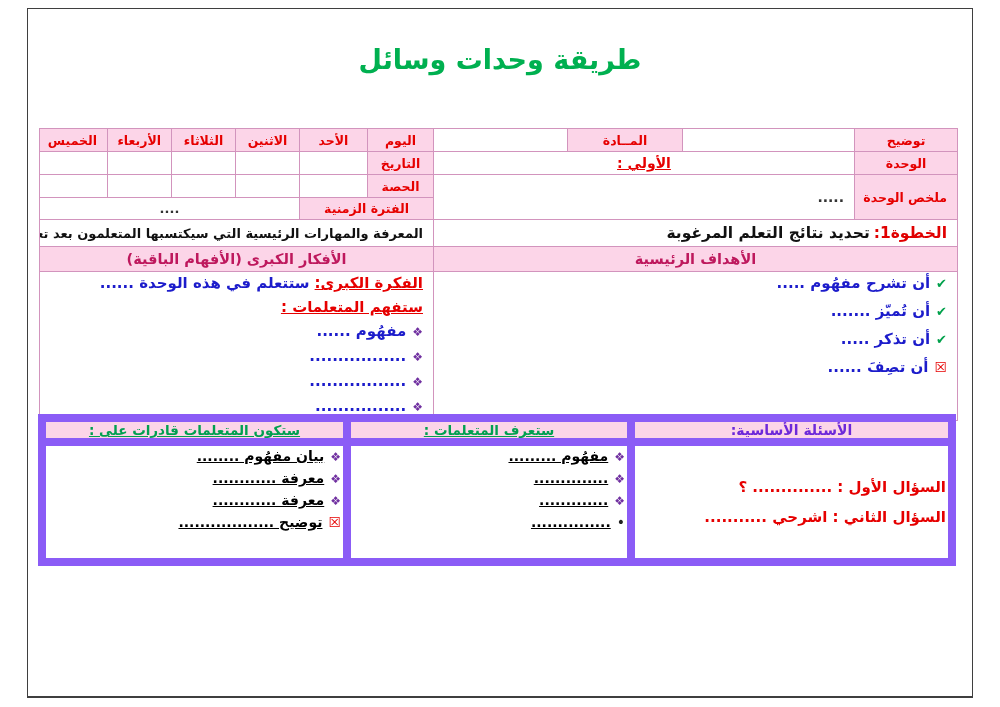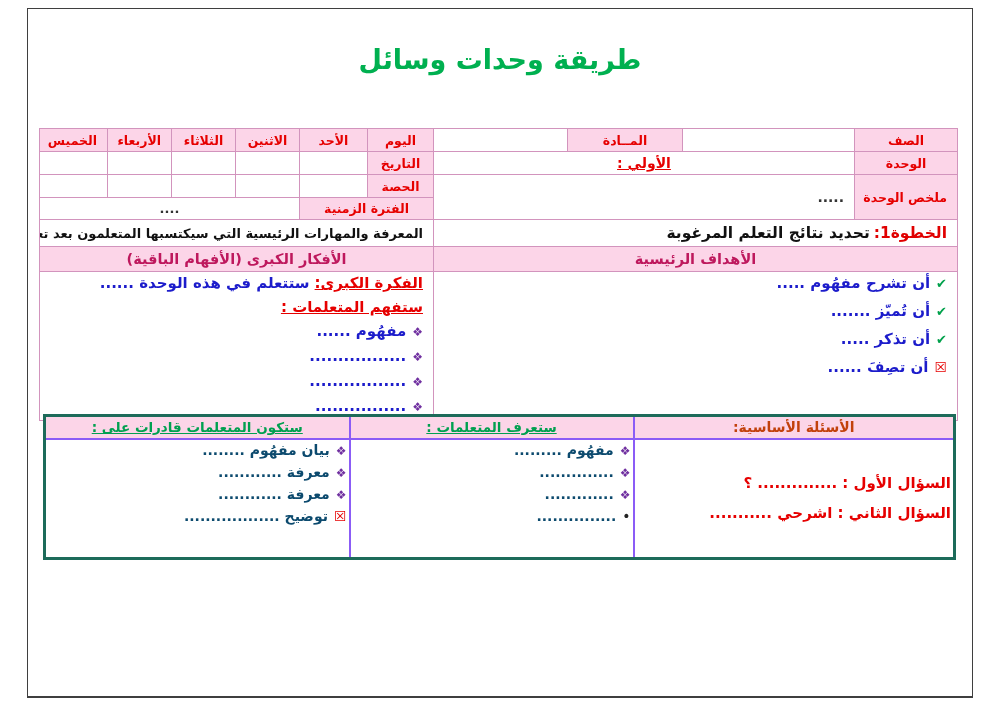--- a/index.html
+++ b/index.html
@@ -30,28 +30,28 @@
   .xbox{color:#e60000;font-size:14px;}
   .diamond{color:#7030a0;font-size:12px;}
   .dotmk{color:#222;font-size:14px;}
   .blue{color:#1c1ccb;font-weight:700;font-size:15px;}
   .red{color:#e60000;font-weight:700;}
   .u{text-decoration:underline;}
   .idea-cell{vertical-align:top;text-align:right;padding:8px 8px 0 0;}
   .idea-cell .line{margin-bottom:2px;line-height:21px;}
   .idea-lead{font-size:15px;margin-left:5px;}
   .bottom-table{position:absolute;top:414px;right:44px;width:913px;border:3px solid #1d6b5a;}
-  .bottom-table td{border:2px solid #8b5cf6;overflow:hidden;padding:0 2px;margin-left:40px;}
-  .q-hdr{color:#c2410c;font-weight:700;font-size:14px;text-align:center;}
+  .bottom-table td{border:8px solid #8b5cf6;overflow:hidden;padding:0 2px;margin-left:40px;}
+  .q-hdr{color:#6d28d9;font-weight:700;font-size:14px;text-align:center;}
   .g-hdr{color:#00a050;font-weight:700;font-size:13.5px;text-align:center;text-decoration:underline;}
   .q-cell{vertical-align:middle;text-align:right;padding-right:12px;color:#e60000;font-weight:700;font-size:15px;}
   .q-cell .line{line-height:30px;margin-bottom:0;padding-left:38px;}
   .k-cell,.a-cell{vertical-align:top;text-align:right;padding:6px 10px 0 0;}
   .k-cell .line,.a-cell .line{line-height:20px;margin-bottom:1px;}
-  .item-blue{color:#0c4a6e;font-weight:700;font-size:14px;}
+  .item-blue{color:#000000;font-weight:700;font-size:14px;text-decoration:underline;}
 </style>
 </head>
 <body>
 
 <div class="page">
   <div class="frame"></div>
 
   <div class="doc-title">طريقة وحدات وسائل</div>
 
   <table class="top-table" dir="rtl">
@@ -62,21 +62,21 @@
         <col style="width:134px">
       <col style="width:66px">
         <col style="width:68px">
         <col style="width:64px">
         <col style="width:64px">
       <col style="width:64px">
         <col style="width:68px">
     </colgroup>
     <tbody>
         <tr style="height:23px">
-      <td class="pink lbl">الصف</td>
+      <td class="pink lbl">توضيح</td>
       <td class="fill"></td>
       <td class="pink lbl">المــادة</td>
       <td class="fill"></td>
       <td class="pink lbl">اليوم</td>
       <td class="pink lbl">الأحد</td>
       <td class="pink lbl">الاثنين</td>
       <td class="pink lbl">الثلاثاء</td>
       <td class="pink lbl">الأربعاء</td>
       <td class="pink lbl">الخميس</td>
     </tr>

